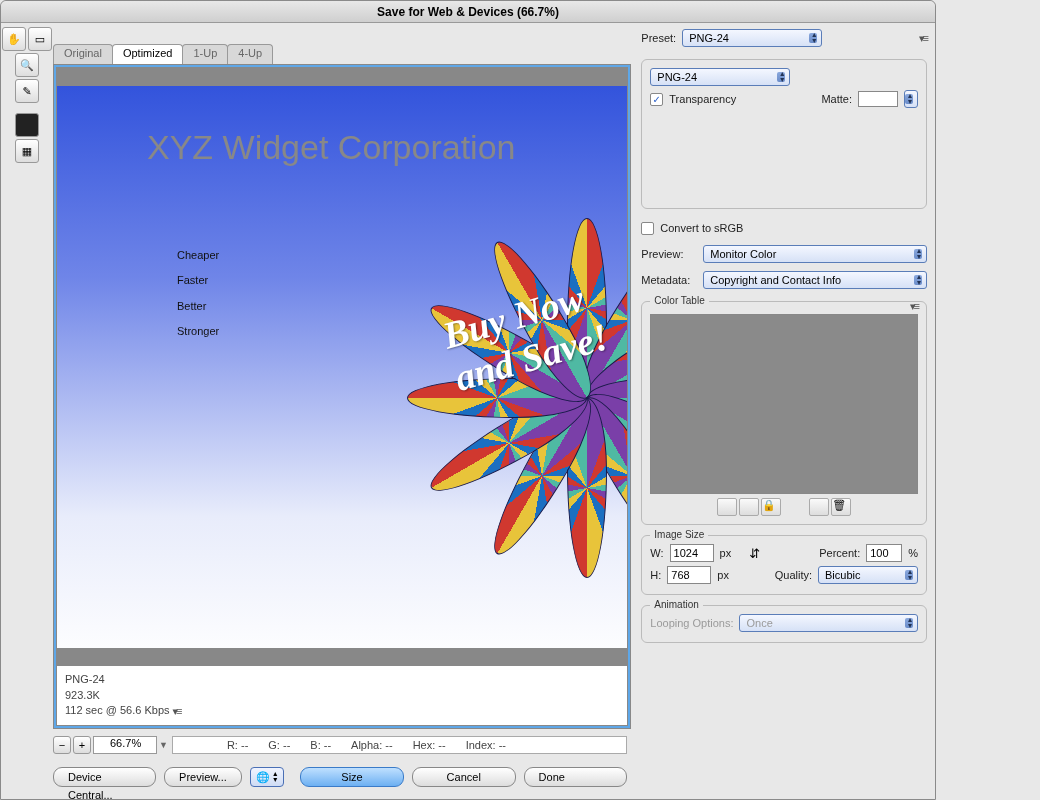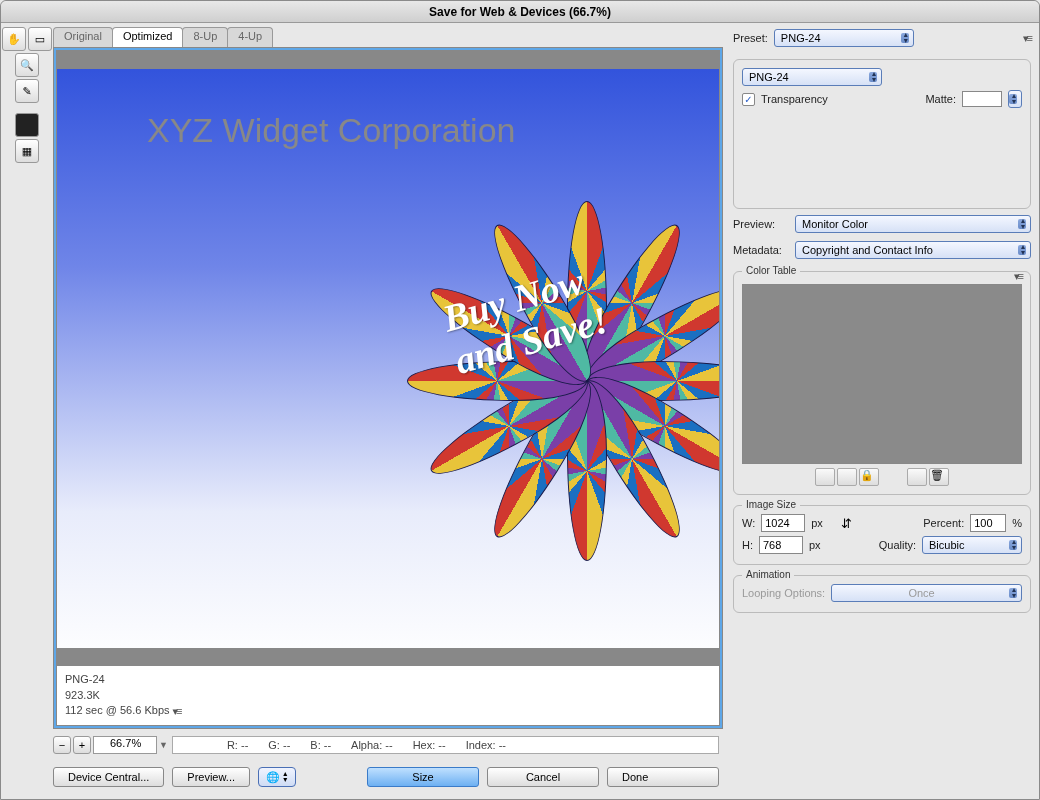--- a/index.html
+++ b/index.html
@@ -1,63 +1,63 @@
 <!DOCTYPE html>
 <html><head>
 <meta charset="utf-8">
 <style>
 * { box-sizing: border-box; margin: 0; padding: 0; font-family: "Lucida Grande", Arial, sans-serif; font-size: 11px; }
 body { background: #e8e8e8; width: 1040px; height: 800px; overflow: hidden; }
-.window { width: 1040px; height: 800px; display: flex; flex-direction: column; border: 1px solid #8a8a8a; border-radius: 6px 6px 0 0; }
+.window { width: 936px; height: 800px; display: flex; flex-direction: column; border: 1px solid #8a8a8a; border-radius: 6px 6px 0 0; }
 .titlebar { height: 22px; background: linear-gradient(#e8e8e8,#cfcfcf); border-bottom: 1px solid #999; text-align: center; line-height: 22px; font-weight: bold; font-size: 12px; border-radius: 6px 6px 0 0; }
 .body { flex: 1; display: flex; background: #e8e8e8; }
 .toolcol { width: 52px; padding: 4px; display: flex; flex-direction: column; align-items: center; gap: 2px; }
 .toolbtn { width: 24px; height: 24px; border: 1px solid #999; background: linear-gradient(#fff,#ddd); border-radius: 3px; display: flex; align-items: center; justify-content: center; }
 .toolbtn.dark { background: #222; }
 .toolrow { display: flex; gap: 2px; }
 .center { flex: 1; display: flex; flex-direction: column; padding: 4px 4px 0 0; }
-.tabs { height: 20px; display: flex; }
+.tabs { height: 20px; display: flex; margin-top: 17px; }
 .tab { padding: 2px 10px; border: 1px solid #999; border-bottom: none; background: #d8d8d8; color: #666; border-radius: 4px 4px 0 0; margin-right: -1px; }
 .tab.active { background: #fff; color: #000; }
 .preview-frame { flex: 1; border: 1px solid #888; background: #fff; display: flex; flex-direction: column; }
 .preview-outer { flex: 1; border: 2px solid #5ea7e8; margin: 0; position: relative; background: #888; display: flex; flex-direction: column; padding: 1px; }
 .canvas-wrap { flex: 1; background: #f0abfc; display: flex; flex-direction: column; }
 .canvas { flex: 1; margin: 0px; background: linear-gradient(#2d4fdb 0%, #6f85e8 35%, #e8ecfb 75%, #fff 100%); position: relative; overflow: hidden; }
 .canvas .grayband { position: absolute; left:0; right:0; height: 18px; background: #888; }
 .canvas .title { position: absolute; top: 60px; left: 90px; font-size: 34px; color: #888; font-family: Verdana, sans-serif; }
 .canvas .list { position: absolute; top: 175px; left: 120px; font-size: 30px; color: #111; font-family: "Lucida Sans", sans-serif; line-height: 2.3; }
 .flower { position: absolute; top: 120px; left: 320px; width: 420px; height: 420px; }
 .petal { position: absolute; left: 190px; top: 30px; width: 40px; height: 180px; border-radius: 50% 50% 50% 50% / 60% 60% 40% 40%; background: repeating-conic-gradient(#d0382f 0 20deg,#1b6fc1 20deg 40deg,#e8c43a 40deg 60deg,#4fb9a3 60deg 80deg,#7a3fa8 80deg 100deg); transform-origin: 50% 180px; border: 1px solid #1a1a4a; }
 .buy { position: absolute; top: 225px; left: 390px; color: #fff; font-family: Georgia, serif; font-style: italic; font-weight: bold; font-size: 38px; transform: rotate(-16deg); text-shadow: 1px 1px 2px rgba(0,0,0,.4); white-space: pre; line-height: 1.15; }
 .info { padding: 6px 8px; background: #fff; color: #444; line-height: 1.4; }
 .popup-icon { display: inline-block; width: 14px; vertical-align: middle; }
 .statusrow { display: flex; height: 24px; align-items: center; gap: 4px; margin: 4px 4px 0 0; }
 .zoomgrp { display: flex; align-items: center; gap: 2px; }
 .sq { width: 18px; height: 18px; border: 1px solid #999; background: linear-gradient(#fff,#ddd); border-radius: 3px; text-align: center; line-height: 16px; }
 .zoomfield { width: 64px; height: 18px; border: 1px solid #999; background: #fff; padding: 0 16px; }
 .status { flex: 1; height: 18px; border: 1px solid #aaa; background: #fff; display: flex; align-items: center; gap: 20px; padding: 0 54px; color: #444; }
 .bottomrow { display: flex; height: 32px; align-items: center; gap: 8px; margin: 4px 4px 6px 0; }
-.pill { height: 20px; padding: 0 14px; border: 1px solid #888; border-radius: 3px; background: linear-gradient(#fff,#ddd); line-height: 18px; }
+.pill { height: 20px; padding: 0 14px; border: 1px solid #888; border-radius: 9px; background: linear-gradient(#fff,#ddd); line-height: 18px; }
 .pill.primary { background: linear-gradient(#bfe0ff,#6db0f2); border-color: #3a7bc8; }
 .iconbtn { width: 38px; height: 20px; border: 1px solid #4a6fb5; border-radius: 4px; background: linear-gradient(#f0f4ff,#cfdcf4); display: flex; align-items: center; justify-content: center; gap: 3px; }
 .right { width: 312px; padding: 4px 8px 4px 6px; display: flex; flex-direction: column; gap: 4px; }
 .row { display: flex; align-items: center; gap: 6px; height: 22px; }
 .lbl { color: #222; }
 .select { height: 18px; border: 1px solid #5a7db8; background: linear-gradient(#f4f7ff,#d6e1f6); border-radius: 3px; display: flex; align-items: center; padding: 0 16px 0 6px; position: relative; flex: 1; }
 .select::after { content: ""; position: absolute; right: 4px; top: 3px; width: 8px; height: 10px; background: linear-gradient(#8aa8dd,#6a8cc9); border-radius: 2px; }
 .select .arr { position: absolute; right: 5px; top: 2px; font-size: 8px; color: #235; z-index: 1; line-height: 6px; }
 .chk { width: 13px; height: 13px; border: 1px solid #888; background: #fff; border-radius: 2px; display: inline-flex; align-items: center; justify-content: center; font-size: 10px; color: #2a5fc9; }
 .group { border: 1px solid #bbb; border-radius: 6px; padding: 6px 8px 8px; position: relative; margin-top: 6px; }
 .group > .gtitle { position: absolute; top: -7px; left: 8px; background: #e8e8e8; padding: 0 4px; font-size: 10px; color: #333; }
 .swatch { width: 40px; height: 16px; border: 1px solid #888; background: #fff; }
 .colortable { height: 180px; border: 1px solid #888; background: #8a8a8a; margin: 6px 0 4px; }
 .minibar { display: flex; gap: 2px; justify-content: center; }
 .mini { width: 20px; height: 18px; border: 1px solid #aaa; background: linear-gradient(#fafafa,#ddd); border-radius: 2px; }
 .numfield { width: 44px; height: 18px; border: 1px solid #888; background: #fff; padding: 0 3px; }
-.disabled { color: #9a9a9a; justify-content: center; }
+.disabled { color: #9a9a9a; }
 .navbar { display: flex; gap: 2px; align-items: center; }
 .navbtn { width: 24px; height: 18px; border: 1px solid #bbb; background: linear-gradient(#fafafa,#e4e4e4); border-radius: 2px; display:flex; align-items:center; justify-content:center; color:#999; }
 .menuicon { font-size: 11px; color: #555; letter-spacing: -2px; }
 .spacer { flex: 1; }
 </style>
 </head>
 <body>
 
 <div class="window">
   <div class="titlebar">Save for Web &amp; Devices (66.7%)</div>
@@ -82,30 +82,36 @@
       <div class="toolbtn dark"></div>
       <div class="toolbtn">
           <span>▦</span>
         </div>
     </div>
 
     <div class="center">
       <div class="tabs">
         <div class="tab">Original</div>
         <div class="tab active">Optimized</div>
-        <div class="tab">8-Up</div>
+        <div class="tab">1-Up</div>
         <div class="tab">4-Up</div>
       </div>
       <div class="preview-frame">
         <div class="preview-outer">
           <div class="canvas-wrap">
             <div class="canvas">
               <div class="grayband" style="top:0"></div>
               <div class="grayband" style="bottom:0"></div>
               <div class="title">XYZ Widget Corporation</div>
+              <div class="list">
+                <div>Cheaper</div>
+                <div>Faster</div>
+                <div>Better</div>
+                <div>Stronger</div>
+              </div>
               <div class="flower">
                 <div class="petal" style="transform:rotate(0deg)"></div>
                 <div class="petal" style="transform:rotate(30deg)"></div>
                 <div class="petal" style="transform:rotate(60deg)"></div>
                 <div class="petal" style="transform:rotate(90deg)"></div>
                 <div class="petal" style="transform:rotate(120deg)"></div>
                 <div class="petal" style="transform:rotate(150deg)"></div>
                 <div class="petal" style="transform:rotate(180deg)"></div>
                 <div class="petal" style="transform:rotate(210deg)"></div>
                 <div class="petal" style="transform:rotate(240deg)"></div>
@@ -180,20 +186,24 @@
           <span class="lbl">Transparency</span>
           <div class="spacer"></div>
           <span class="lbl">Matte:</span>
           <div class="swatch"></div>
           <div class="select" style="flex:0 0 14px;padding:0">
               <span class="arr">▴<br>▾</span>
             </div>
         </div>
       </div>
 
+      <div class="row" style="margin-top:4px">
+        <span class="chk"></span>
+        <span class="lbl">Convert to sRGB</span>
+      </div>
       <div class="row">
         <span class="lbl" style="width:56px">Preview:</span>
         <div class="select">
             <span>Monitor Color</span>
             <span class="arr">▴<br>▾</span>
           </div>
       </div>
       <div class="row">
         <span class="lbl" style="width:56px">Metadata:</span>
         <div class="select">

